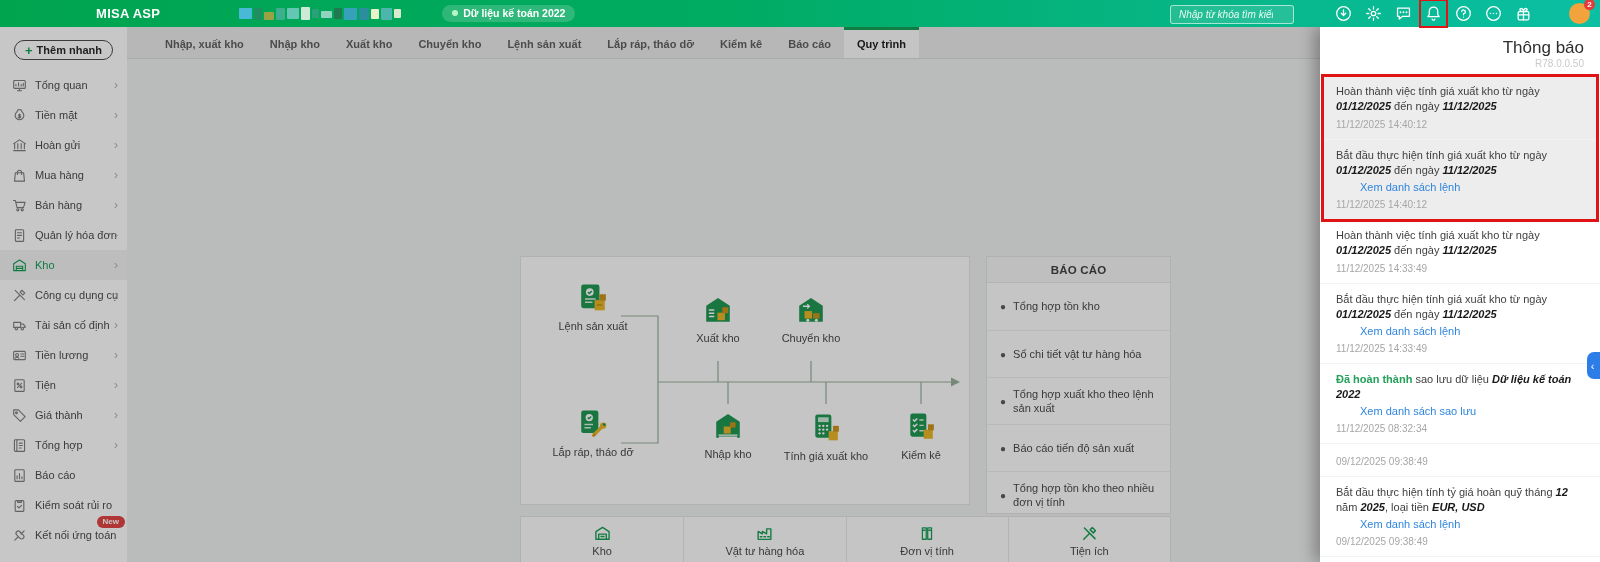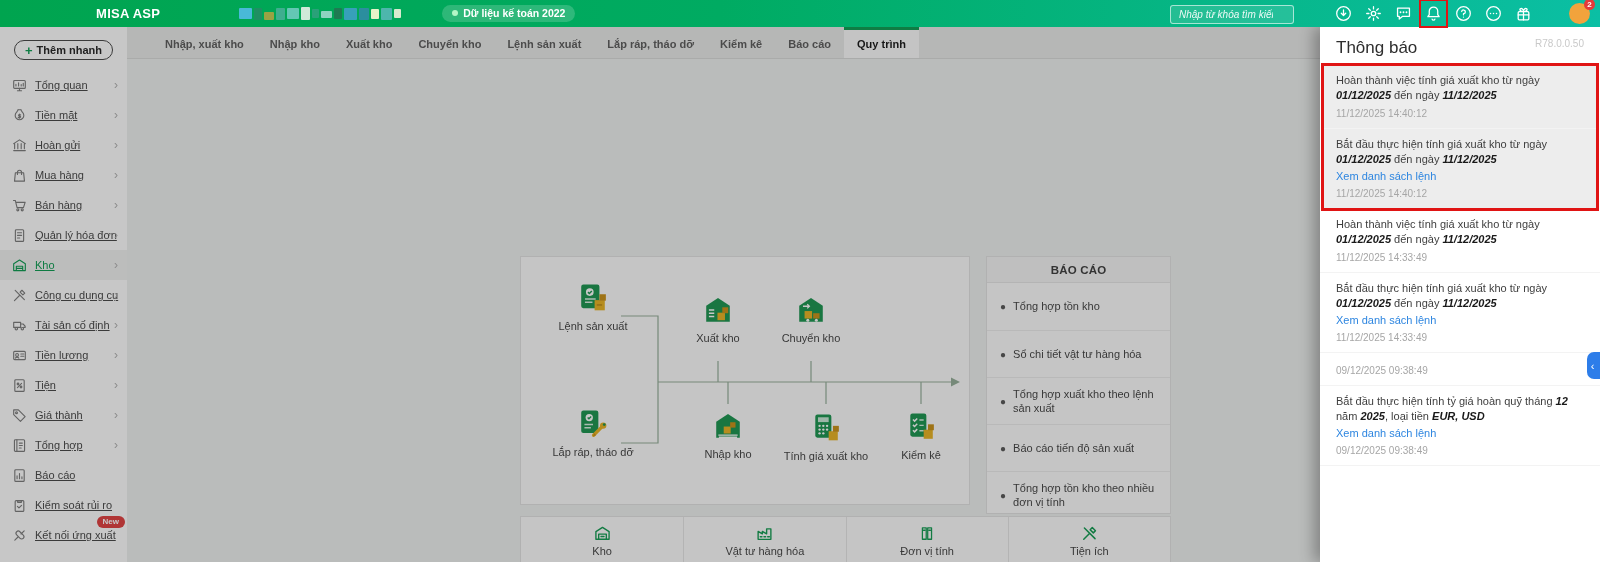--- a/index.html
+++ b/index.html
@@ -41,21 +41,21 @@
 
   
   .sidebar { position:absolute; left:0; top:27px; width:127px; height:535px; background:#fff; z-index:1; }
   .quick-add { margin:13px 14px 10px; height:20px; border:1px solid #444; border-radius:11px;
     display:flex; align-items:center; justify-content:center; gap:4px; cursor:pointer;
     font-size:11px; font-weight:bold; color:#222; background:#fff; }
   .quick-add .plus { color:#0a9d50; font-weight:bold; font-size:13px; line-height:1; }
   .sb-item { position:relative; height:30px; display:flex; align-items:center; gap:8px;
     padding:0 10px 0 12px; cursor:pointer; color:#454545; }
   .sb-item .icn { width:15px; height:15px; color:#7a7a7a; flex-shrink:0; }
-  .sb-label { font-size:11px; white-space:nowrap;text-decoration:underline; }
+  .sb-label { font-size:11px; white-space:nowrap; }
   .sb-item .chev { position:absolute; right:9px; color:#b0b0b0; font-size:12px; }
   .sb-item.active { background:#f1f2f1; color:#089a4e; }
   .sb-item.active .icn { color:#089a4e; }
   .new-badge { position:absolute; right:2px; top:-4px; background:#e03c3c; color:#fff;
     font-size:8px; font-weight:bold; padding:1px 6px 2px; border-radius:7px; }
 
   
   .main { position:absolute; left:125px; top:27px; width:1473px; height:535px; background:#eef0ef; z-index:0; }
   .tabbar { height:32px; background:#e9eae9; border-bottom:1px solid #d9dad9;
     display:flex; align-items:stretch; padding-left:27px; }
@@ -91,30 +91,30 @@
   .qa-label { font-size:11px; color:#3f3f3f; }
 
   
   .dim { position:absolute; left:0; top:27px; width:1320px; height:535px;
     background:rgba(30,33,32,.25); z-index:50; pointer-events:none; }
 
   
   .notif-panel { position:absolute; left:1320px; top:27px; width:280px; height:535px;
     background:#fff; z-index:60; box-shadow:-6px 0 14px rgba(0,0,0,.30);
     display:flex; flex-direction:column; }
-  .notif-head { display:flex; align-items:flex-start; justify-content:space-between;
-    padding:11px 16px 7px; }
+  .notif-head { display:flex; align-items:flex-end; justify-content:space-between;
+    padding:11px 16px 7px;flex-direction:column; }
   .notif-title { font-size:17px; color:#2e2e2e; font-weight:500; }
   .notif-version { font-size:10px; color:#c9c9c9; }
   .notif-list { flex:0 0 auto; }
   .n-item { padding:8px 16px 7px; font-size:11px; color:#3e3e3e; line-height:1.4;
     border-bottom:1px solid #f3f3f3; cursor:pointer; }
   .n-item b { color:#191919;font-style:italic; }
   .n-item .grn { color:#23a15b; font-weight:bold; }
-  .n-link { display:block; color:#2e86e0; margin-top:1px; cursor:pointer; }
+  .n-link { display:block; color:#2e86e0; margin-top:1px; cursor:pointer;margin-left:24px; }
   .n-time { margin-top:3px; font-size:10px; color:#a6a6a6; }
   .unread-group { position:relative; margin:0 3px; outline:3px solid #e01414; outline-offset:-1px; }
   .unread-group .n-item { background:#ededed; padding-left:13px; padding-right:13px; }
 
   .panel-handle { position:absolute; right:0; top:352px; width:13px; height:27px; z-index:70;
     background:#2d7de9; border-radius:7px 0 0 7px; color:#fff; display:flex; align-items:center;
     justify-content:center; font-size:11px; cursor:pointer; padding-right:2px; }
 </style>
 </head>
 <body>
@@ -360,21 +360,21 @@
             </svg>
           </span>
           <span class="sb-label">Kiểm soát rủi ro</span>
         </div>
         <div class="sb-item">
           <span class="icn">
             <svg viewBox="0 0 16 16" fill="none" stroke="currentColor" stroke-width="1.2" stroke-linecap="round" stroke-linejoin="round">
               <path d="M6.4 9.6 3 13M9.6 6.4 13 3M5 7.4 8.6 11a2.4 2.4 0 0 0 3.4-3.4L8.4 4A2.4 2.4 0 0 0 5 7.4z"></path>
             </svg>
           </span>
-          <span class="sb-label">Kết nối ứng xuất</span>
+          <span class="sb-label">Kết nối ứng toán</span>
           <span class="new-badge">New</span>
         </div>
       </div>
   </div>
 
   <div class="main">
     <div class="tabbar">
         <div class="tab">Nhập, xuất kho</div>
         <div class="tab">Nhập kho</div>
         <div class="tab">Xuất kho</div>
@@ -569,20 +569,25 @@
         <div class="n-item">
           <div><span>Hoàn thành việc tính giá xuất kho từ ngày </span><b>01/12/2025</b><span> đến ngày </span><b>11/12/2025</b></div>
           <div class="n-time">11/12/2025 14:33:49</div>
         </div>
         <div class="n-item">
           <div><span>Bắt đầu thực hiện tính giá xuất kho từ ngày </span><b>01/12/2025</b><span> đến ngày </span><b>11/12/2025</b></div>
           <span class="n-link">Xem danh sách lệnh</span>
           <div class="n-time">11/12/2025 14:33:49</div>
         </div>
         <div class="n-item">
+          <div><span class="grn">Đã hoàn thành</span><span> sao lưu dữ liệu </span><b>Dữ liệu kế toán 2022</b></div>
+          <span class="n-link">Xem danh sách sao lưu</span>
+          <div class="n-time">11/12/2025 08:32:34</div>
+        </div>
+        <div class="n-item">
           <div class="n-time">09/12/2025 09:38:49</div>
         </div>
         <div class="n-item">
           <div><span>Bắt đầu thực hiện tính tỷ giá hoàn quỹ tháng </span><b>12</b><span> năm </span><b>2025</b><span>, loại tiền </span><b>EUR, USD</b></div>
           <span class="n-link">Xem danh sách lệnh</span>
           <div class="n-time">09/12/2025 09:38:49</div>
         </div>
       </div>
 
   </div>

